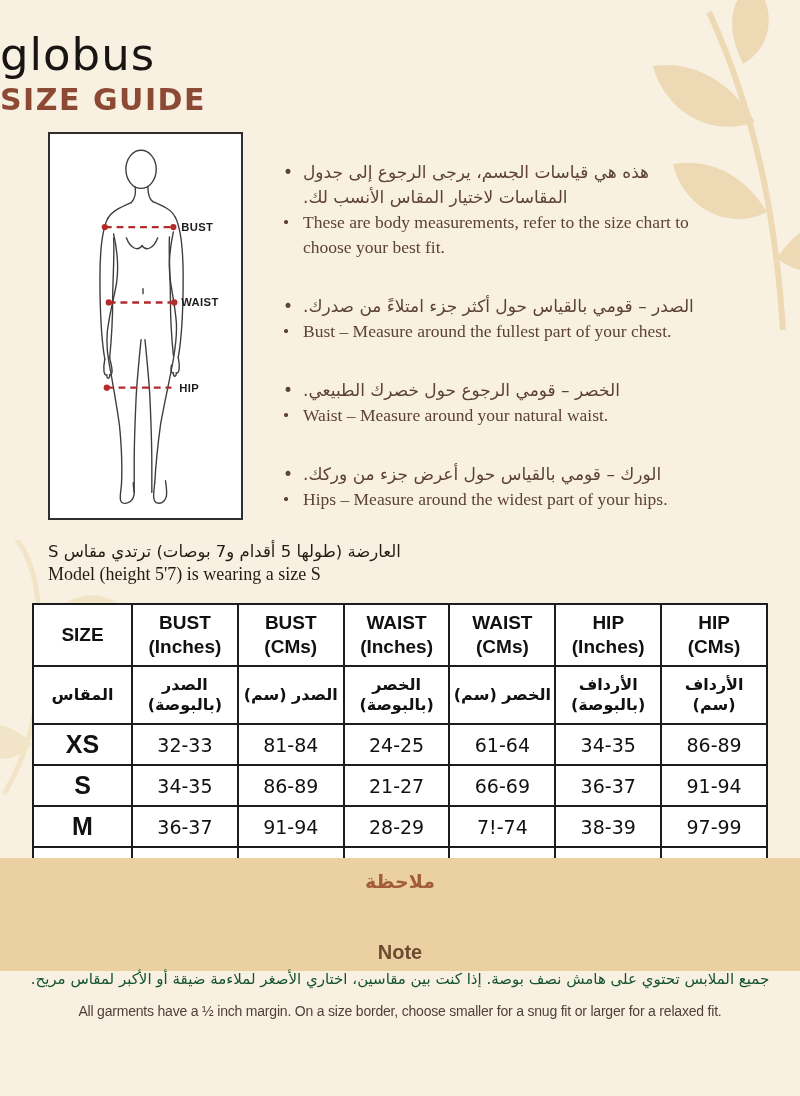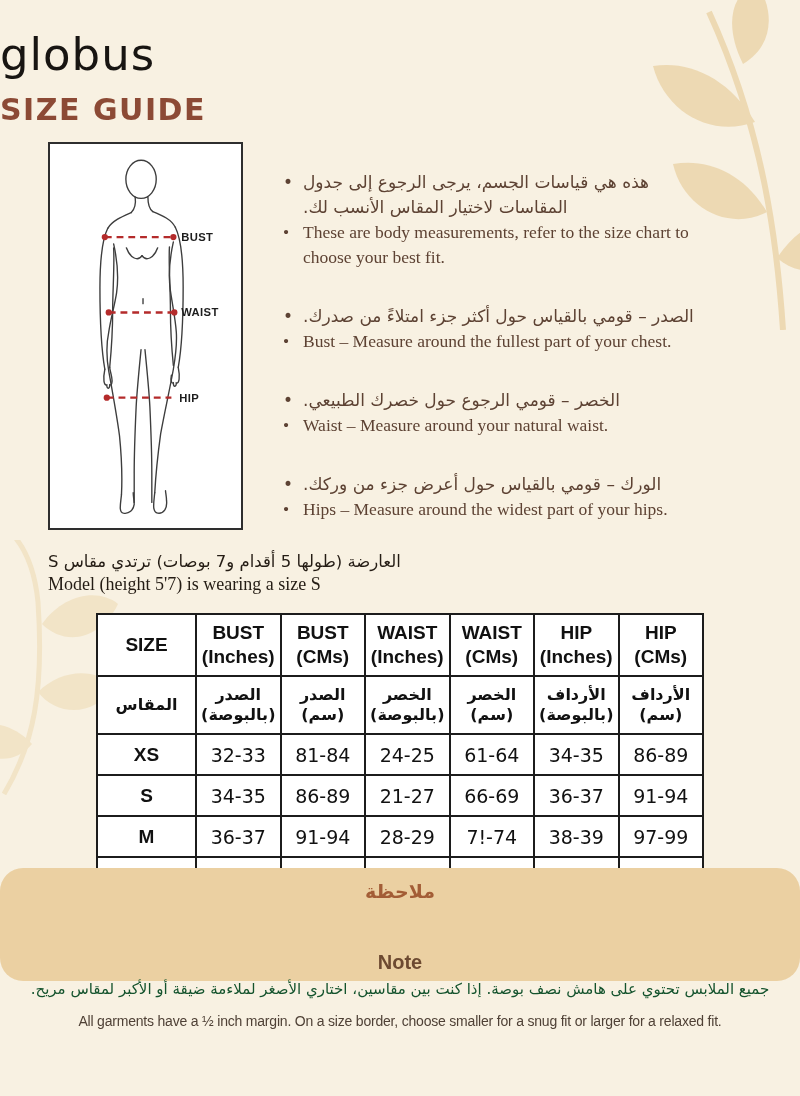--- a/index.html
+++ b/index.html
@@ -14,21 +14,21 @@
   .wrap{position:relative;z-index:1;}
 
   header{padding-top:32px;}
   .logo{
     font-family:"DejaVu Sans",sans-serif;
     font-size:45px;color:#181512;letter-spacing:1px;font-weight:400;line-height:1;
   }
   .title{
     font-family:"DejaVu Sans",sans-serif;
     font-size:30px;font-weight:700;color:#8c4a35;letter-spacing:1.5px;
-    margin:18px 0 0;line-height:1;
+    margin:8px 0 0;line-height:1;
   }
 
   .content{display:flex;margin:17px 0 0 48px;}
   .figure-box{
     width:191px;height:384px;background:#ffffff;border:2px solid #2e2e2e;flex:none;
   }
   .figure-box svg{display:block;}
 
   .instructions{
     list-style:none;margin:28px 0 0 38px;padding:0;width:440px;color:#5d4233;
@@ -37,33 +37,33 @@
   .instructions li .b{position:absolute;left:2px;top:0;color:#5d4233;}
   .instructions li.ar{font-family:"DejaVu Sans",sans-serif;font-size:17px;}
   .instructions li.en{font-family:"Liberation Serif",serif;font-size:17.5px;}
   .instructions li.gap{margin-top:34px;}
 
   .model-info{margin:22px 0 0 48px;color:#241c14;}
   .model-info .ar{font-family:"DejaVu Sans",sans-serif;font-size:16.5px;}
   .model-info .en{font-family:"Liberation Serif",serif;font-size:18px;margin-top:3px;}
 
   table{
-    border-collapse:collapse;margin:18px auto 0;width:608px;table-layout:fixed;
+    border-collapse:collapse;margin:18px auto 0;width:736px;table-layout:fixed;
     background:#ffffff;
   }
   th,td{border:2px solid #1c1c1c;text-align:center;vertical-align:middle;padding:0;color:#111;}
   col.c-size{width:99px;}
   tr.hdr-en th{height:60px;font-size:19px;line-height:1.25;font-weight:700;}
   tr.hdr-ar th{height:56px;font-size:16px;line-height:1.25;font-weight:700;font-family:"DejaVu Sans",sans-serif;}
-  tbody th{height:39px;font-size:19px;font-weight:700;}
+  tbody th{height:39px;font-size:25px;font-weight:700;}
   tbody td{height:39px;font-size:19px;font-weight:400;font-family:"DejaVu Sans",sans-serif;}
 
   .note{
     position:absolute;left:0;right:0;bottom:0;height:113px;z-index:1;
-    background:#ebd0a2;text-align:center;box-sizing:border-box;padding-top:11px;border-radius:23px;
+    background:#ebd0a2;text-align:center;box-sizing:border-box;padding-top:11px;
   }
   .note .h-ar{font-family:"DejaVu Sans",sans-serif;font-size:19px;font-weight:700;color:#a35d36;line-height:1.3;}
   .note .h-en{font-size:20px;font-weight:700;color:#6d4a31;line-height:1.4;margin-top:44px;}
   .note .b-ar{font-family:"DejaVu Sans",sans-serif;font-size:15px;color:#14532d;margin-top:3px;line-height:1.4;}
   .note .b-en{font-size:14px;letter-spacing:-0.2px;color:#4f4136;margin-top:12px;line-height:1.4;}
 </style>
 </head>
 <body>
 
 <svg class="deco deco-tr" width="175" height="330" viewBox="0 0 175 330">

